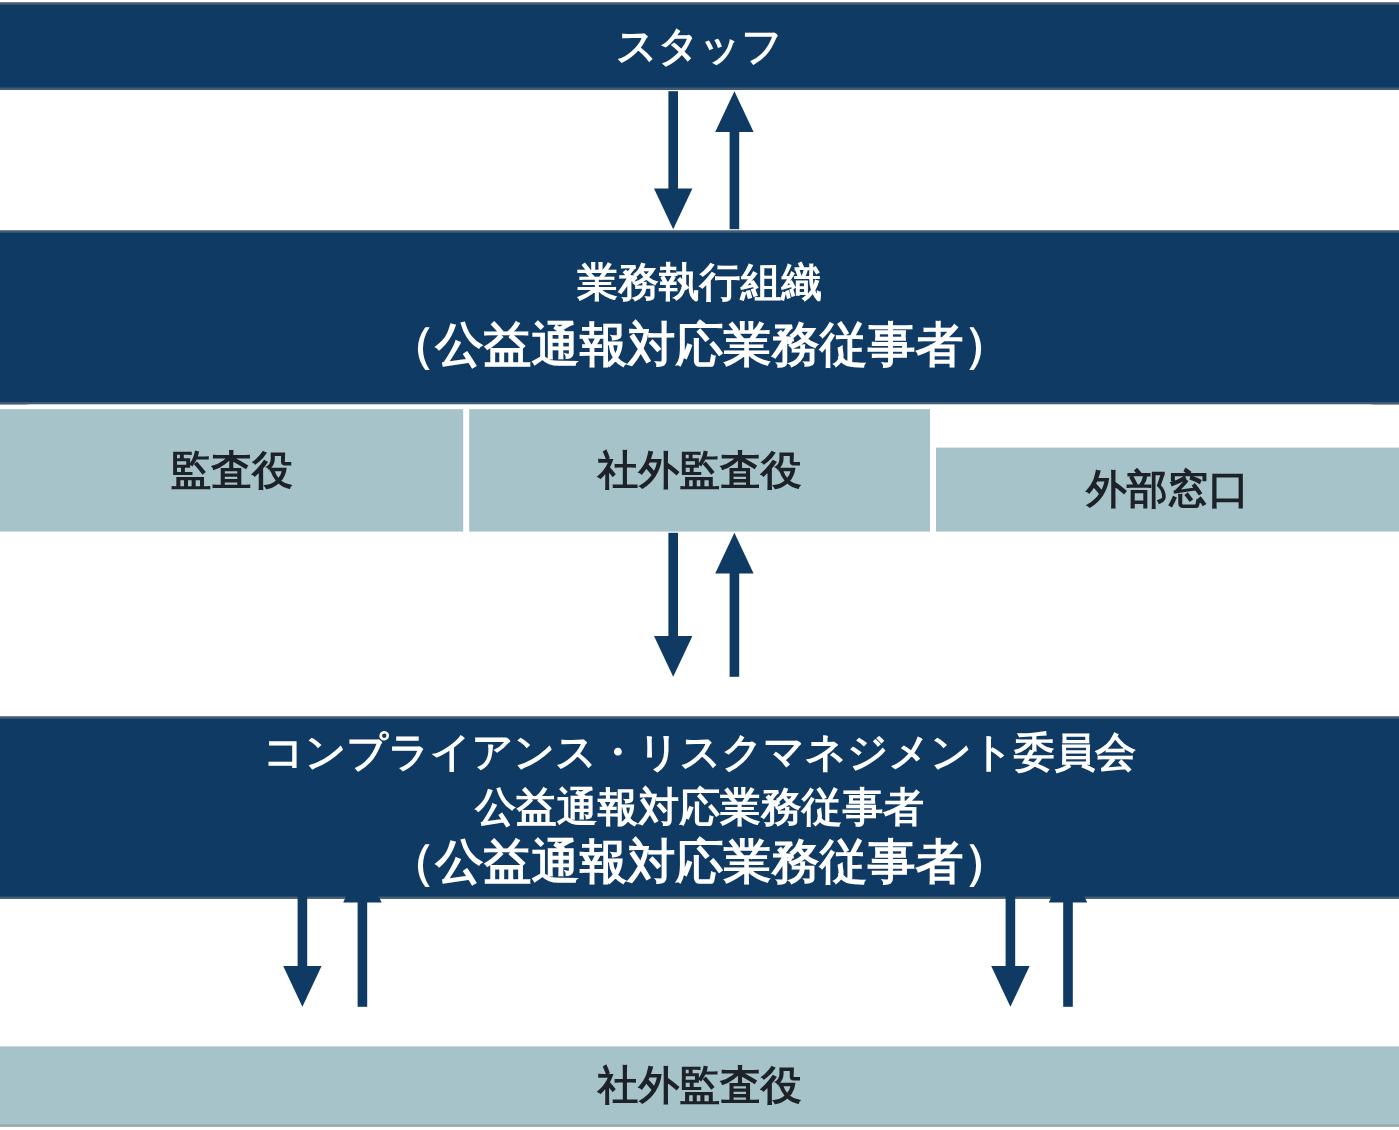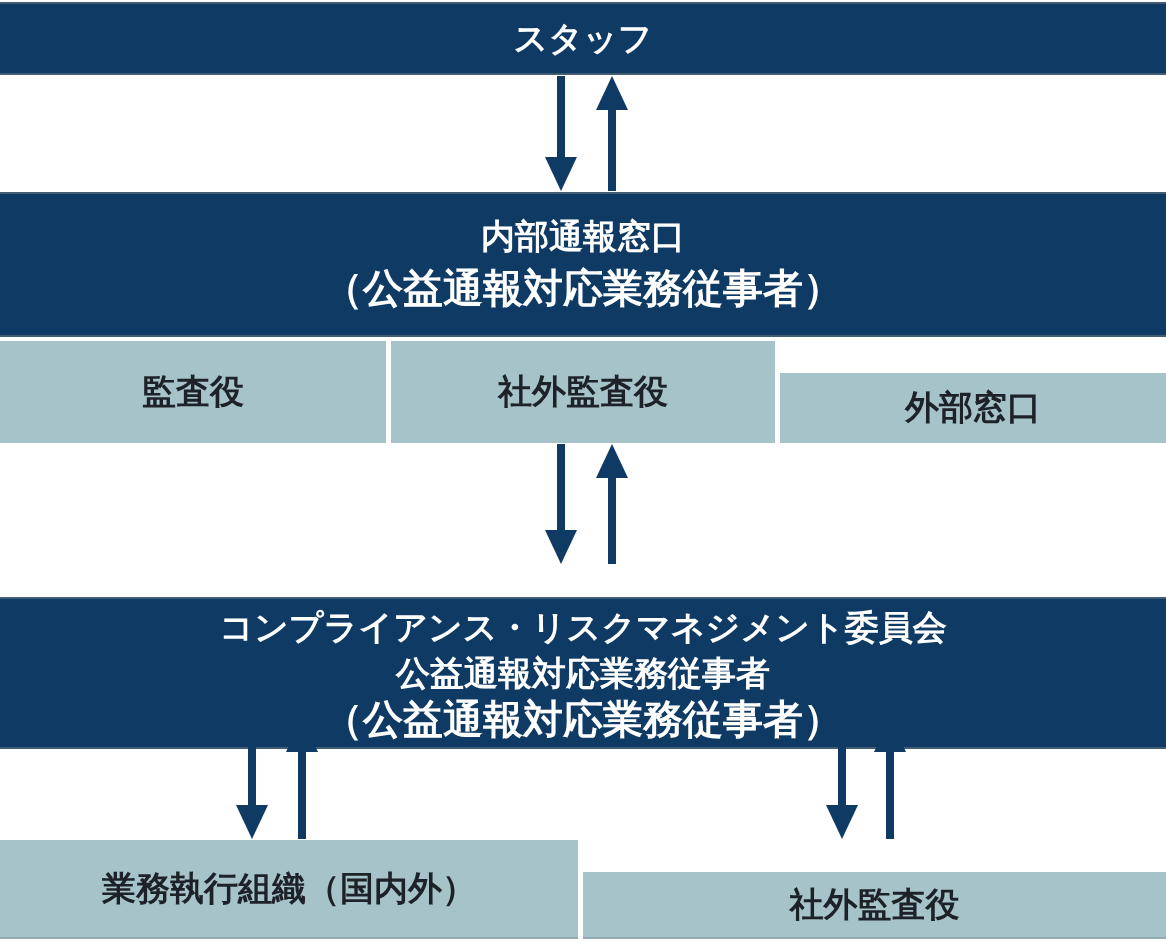--- a/index.html
+++ b/index.html
@@ -88,21 +88,21 @@
       <i class="shaft"></i>
       <i class="head-down"></i>
     </div>
     <div class="arrow up" style="left:596px;">
       <i class="head-up"></i>
       <i class="shaft"></i>
     </div>
   </div>
 
   <div class="bar bar-internal">
-    <span>内部通報窓口</span>
+    <span>業務執行組織</span>
     <span class="paren-line">（公益通報対応業務従事者）</span>
   </div>
 
   <div class="cell-row row-middle">
     <div class="cell cell-w1">
       <span>監査役</span>
     </div>
     <div class="cell cell-w2">
       <span>社外監査役</span>
     </div>
@@ -141,21 +141,18 @@
       <i class="shaft"></i>
       <i class="head-down"></i>
     </div>
     <div class="arrow up" style="left:874px;">
       <i class="head-up"></i>
       <i class="shaft"></i>
     </div>
   </div>
 
   <div class="cell-row row-bottom">
-    <div class="cell cell-wide-left">
-      <span>業務執行組織（国内外）</span>
-    </div>
     <div class="cell cell-grow">
       <span>社外監査役</span>
     </div>
   </div>
 
 </div>
 
 </body></html>

